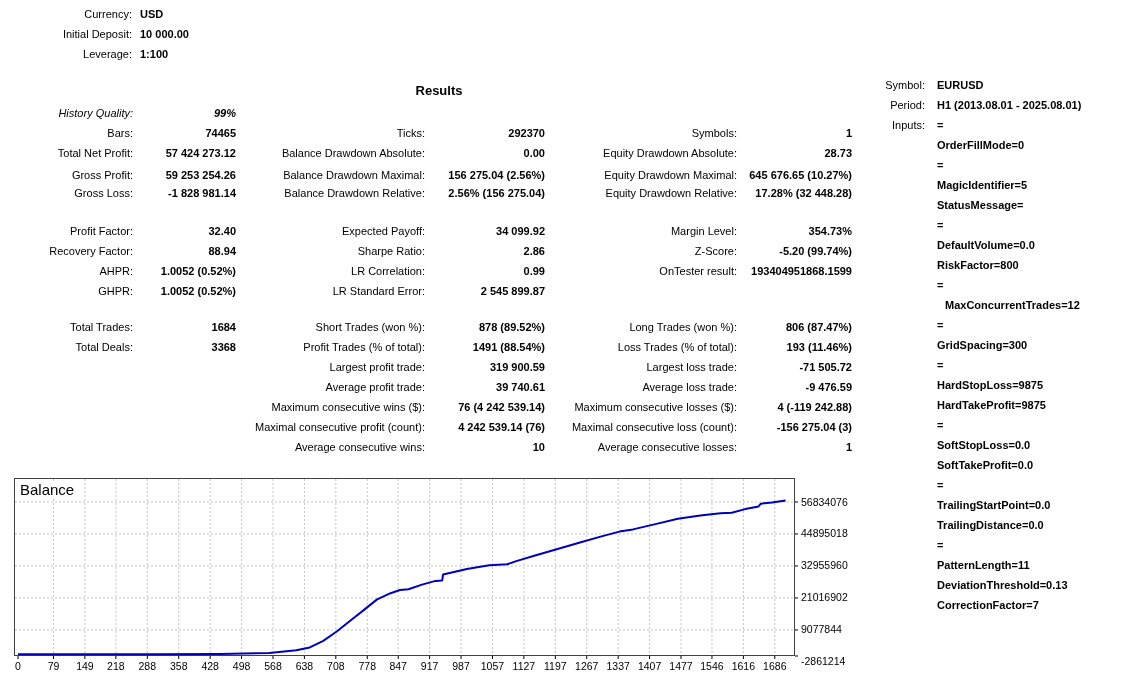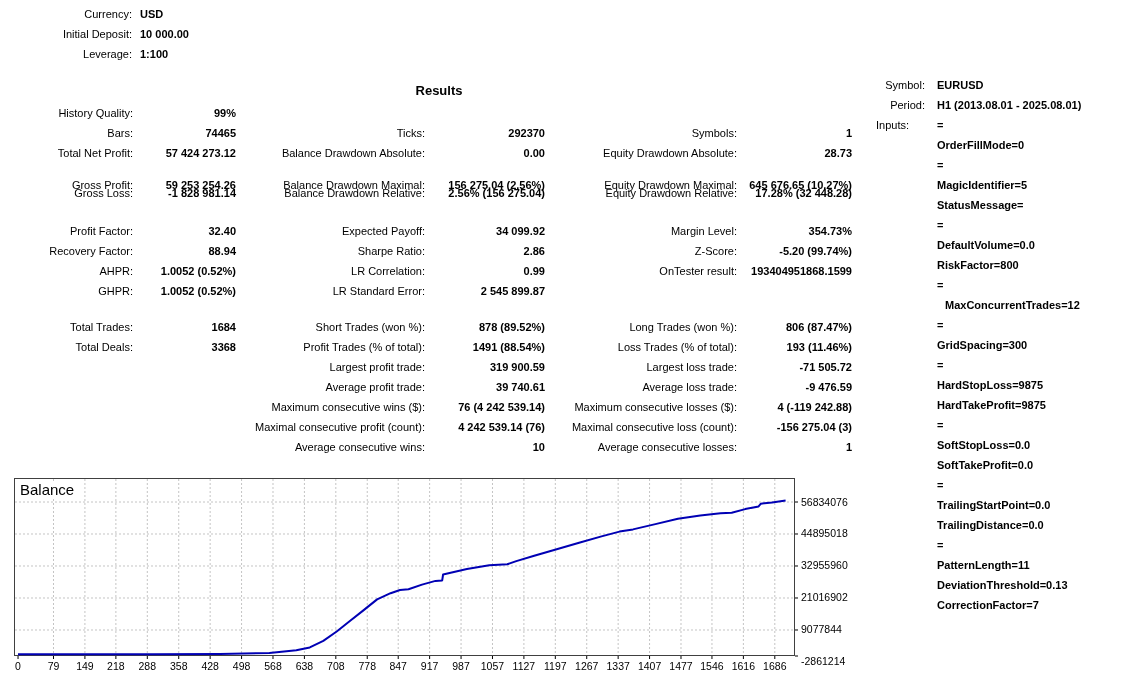--- a/index.html
+++ b/index.html
@@ -35,41 +35,41 @@
       <span class="val" style="left:140px;">10 000.00</span>
     </div>
     <div class="row20" style="top:47px;left:0;width:400px;">
       <span class="lbl" style="left:0;width:132px;">Leverage:</span>
       <span class="val" style="left:140px;">1:100</span>
     </div>
   </div>
 
   <div class="results-title" style="top:83px;">Results</div>
   <div id="results-table" class="abs" style="left:0;top:0;width:860px;height:470px;">
-      <div class="row20" style="top: 106px; left: 0px; width: 860px;">
+      <div class="row20" style="top: 106px; left: 0px; width: 860px; font-style: italic;">
         <span class="rlabel c1l">History Quality:</span>
         <span class="rvalue c1v">99%</span>
       </div>
       <div class="row20" style="top: 126px; left: 0px; width: 860px;">
         <span class="rlabel c1l">Bars:</span>
         <span class="rvalue c1v">74465</span>
         <span class="rlabel c2l">Ticks:</span>
         <span class="rvalue c2v">292370</span>
         <span class="rlabel c3l">Symbols:</span>
         <span class="rvalue c3v">1</span>
       </div>
       <div class="row20" style="top: 146px; left: 0px; width: 860px;">
         <span class="rlabel c1l">Total Net Profit:</span>
         <span class="rvalue c1v">57 424 273.12</span>
         <span class="rlabel c2l">Balance Drawdown Absolute:</span>
         <span class="rvalue c2v">0.00</span>
         <span class="rlabel c3l">Equity Drawdown Absolute:</span>
         <span class="rvalue c3v">28.73</span>
       </div>
-      <div class="row20" style="top: 178px; left: 0px; width: 860px;">
+      <div class="row20" style="top: 168px; left: 0px; width: 860px;">
         <span class="rlabel c1l">Gross Profit:</span>
         <span class="rvalue c1v">59 253 254.26</span>
         <span class="rlabel c2l">Balance Drawdown Maximal:</span>
         <span class="rvalue c2v">156 275.04 (2.56%)</span>
         <span class="rlabel c3l">Equity Drawdown Maximal:</span>
         <span class="rvalue c3v">645 676.65 (10.27%)</span>
       </div>
       <div class="row20" style="top: 186px; left: 0px; width: 860px;">
         <span class="rlabel c1l">Gross Loss:</span>
         <span class="rvalue c1v">-1 828 981.14</span>
@@ -159,21 +159,21 @@
   <div>
     <div class="row20" style="top:78px;left:860px;width:282px;">
       <span class="lbl" style="left:0;width:65px;">Symbol:</span>
       <span class="val" style="left:77px;">EURUSD</span>
     </div>
     <div class="row20" style="top:98px;left:860px;width:282px;">
       <span class="lbl" style="left:0;width:65px;">Period:</span>
       <span class="val" style="left:77px;">H1 (2013.08.01 - 2025.08.01)</span>
     </div>
     <div class="row20" style="top:118px;left:860px;width:282px;">
-      <span class="lbl" style="left:0;width:65px;text-align:center;">Inputs:</span>
+      <span class="lbl" style="left:0;width:65px;">Inputs:</span>
       <span class="val" style="left:77px;">=</span>
     </div>
     <div id="inputs-list">
         <div class="inp row20" style="top: 138px;">OrderFillMode=0</div>
         <div class="inp row20" style="top: 158px;">=</div>
         <div class="inp row20" style="top: 178px;">MagicIdentifier=5</div>
         <div class="inp row20" style="top: 198px;">StatusMessage=</div>
         <div class="inp row20" style="top: 218px;">=</div>
         <div class="inp row20" style="top: 238px;">DefaultVolume=0.0</div>
         <div class="inp row20" style="top: 258px;">RiskFactor=800</div>

